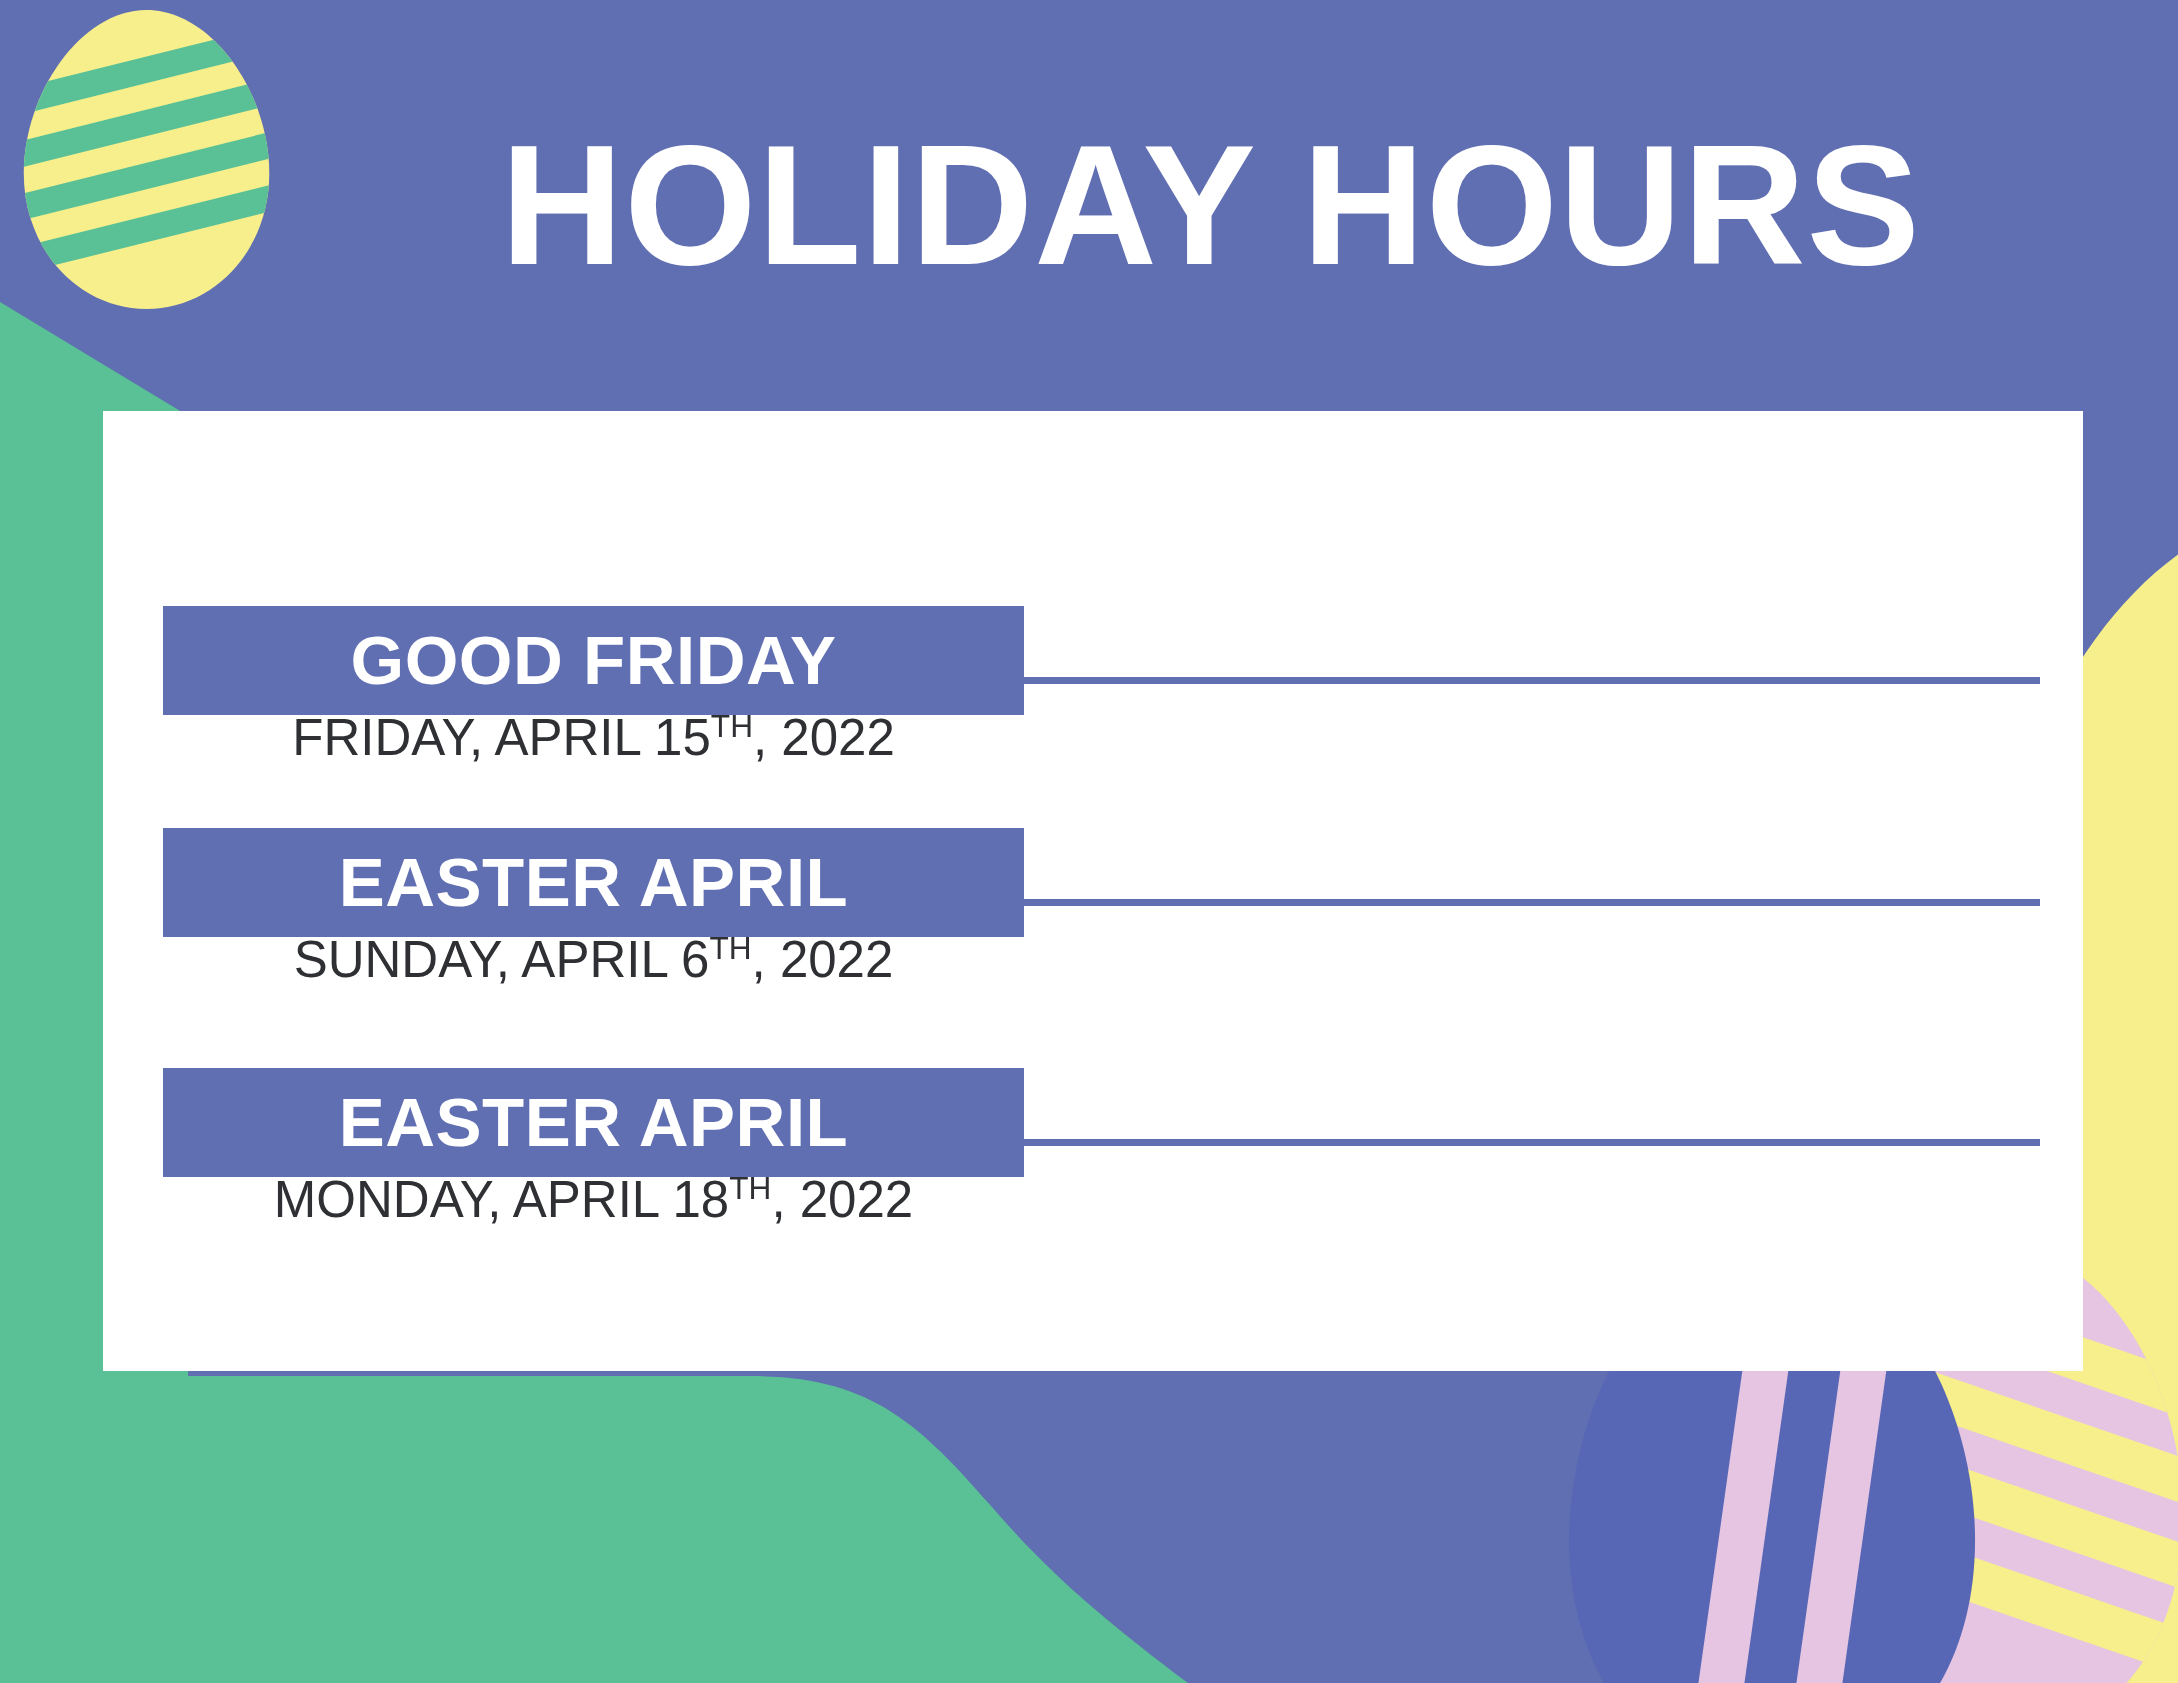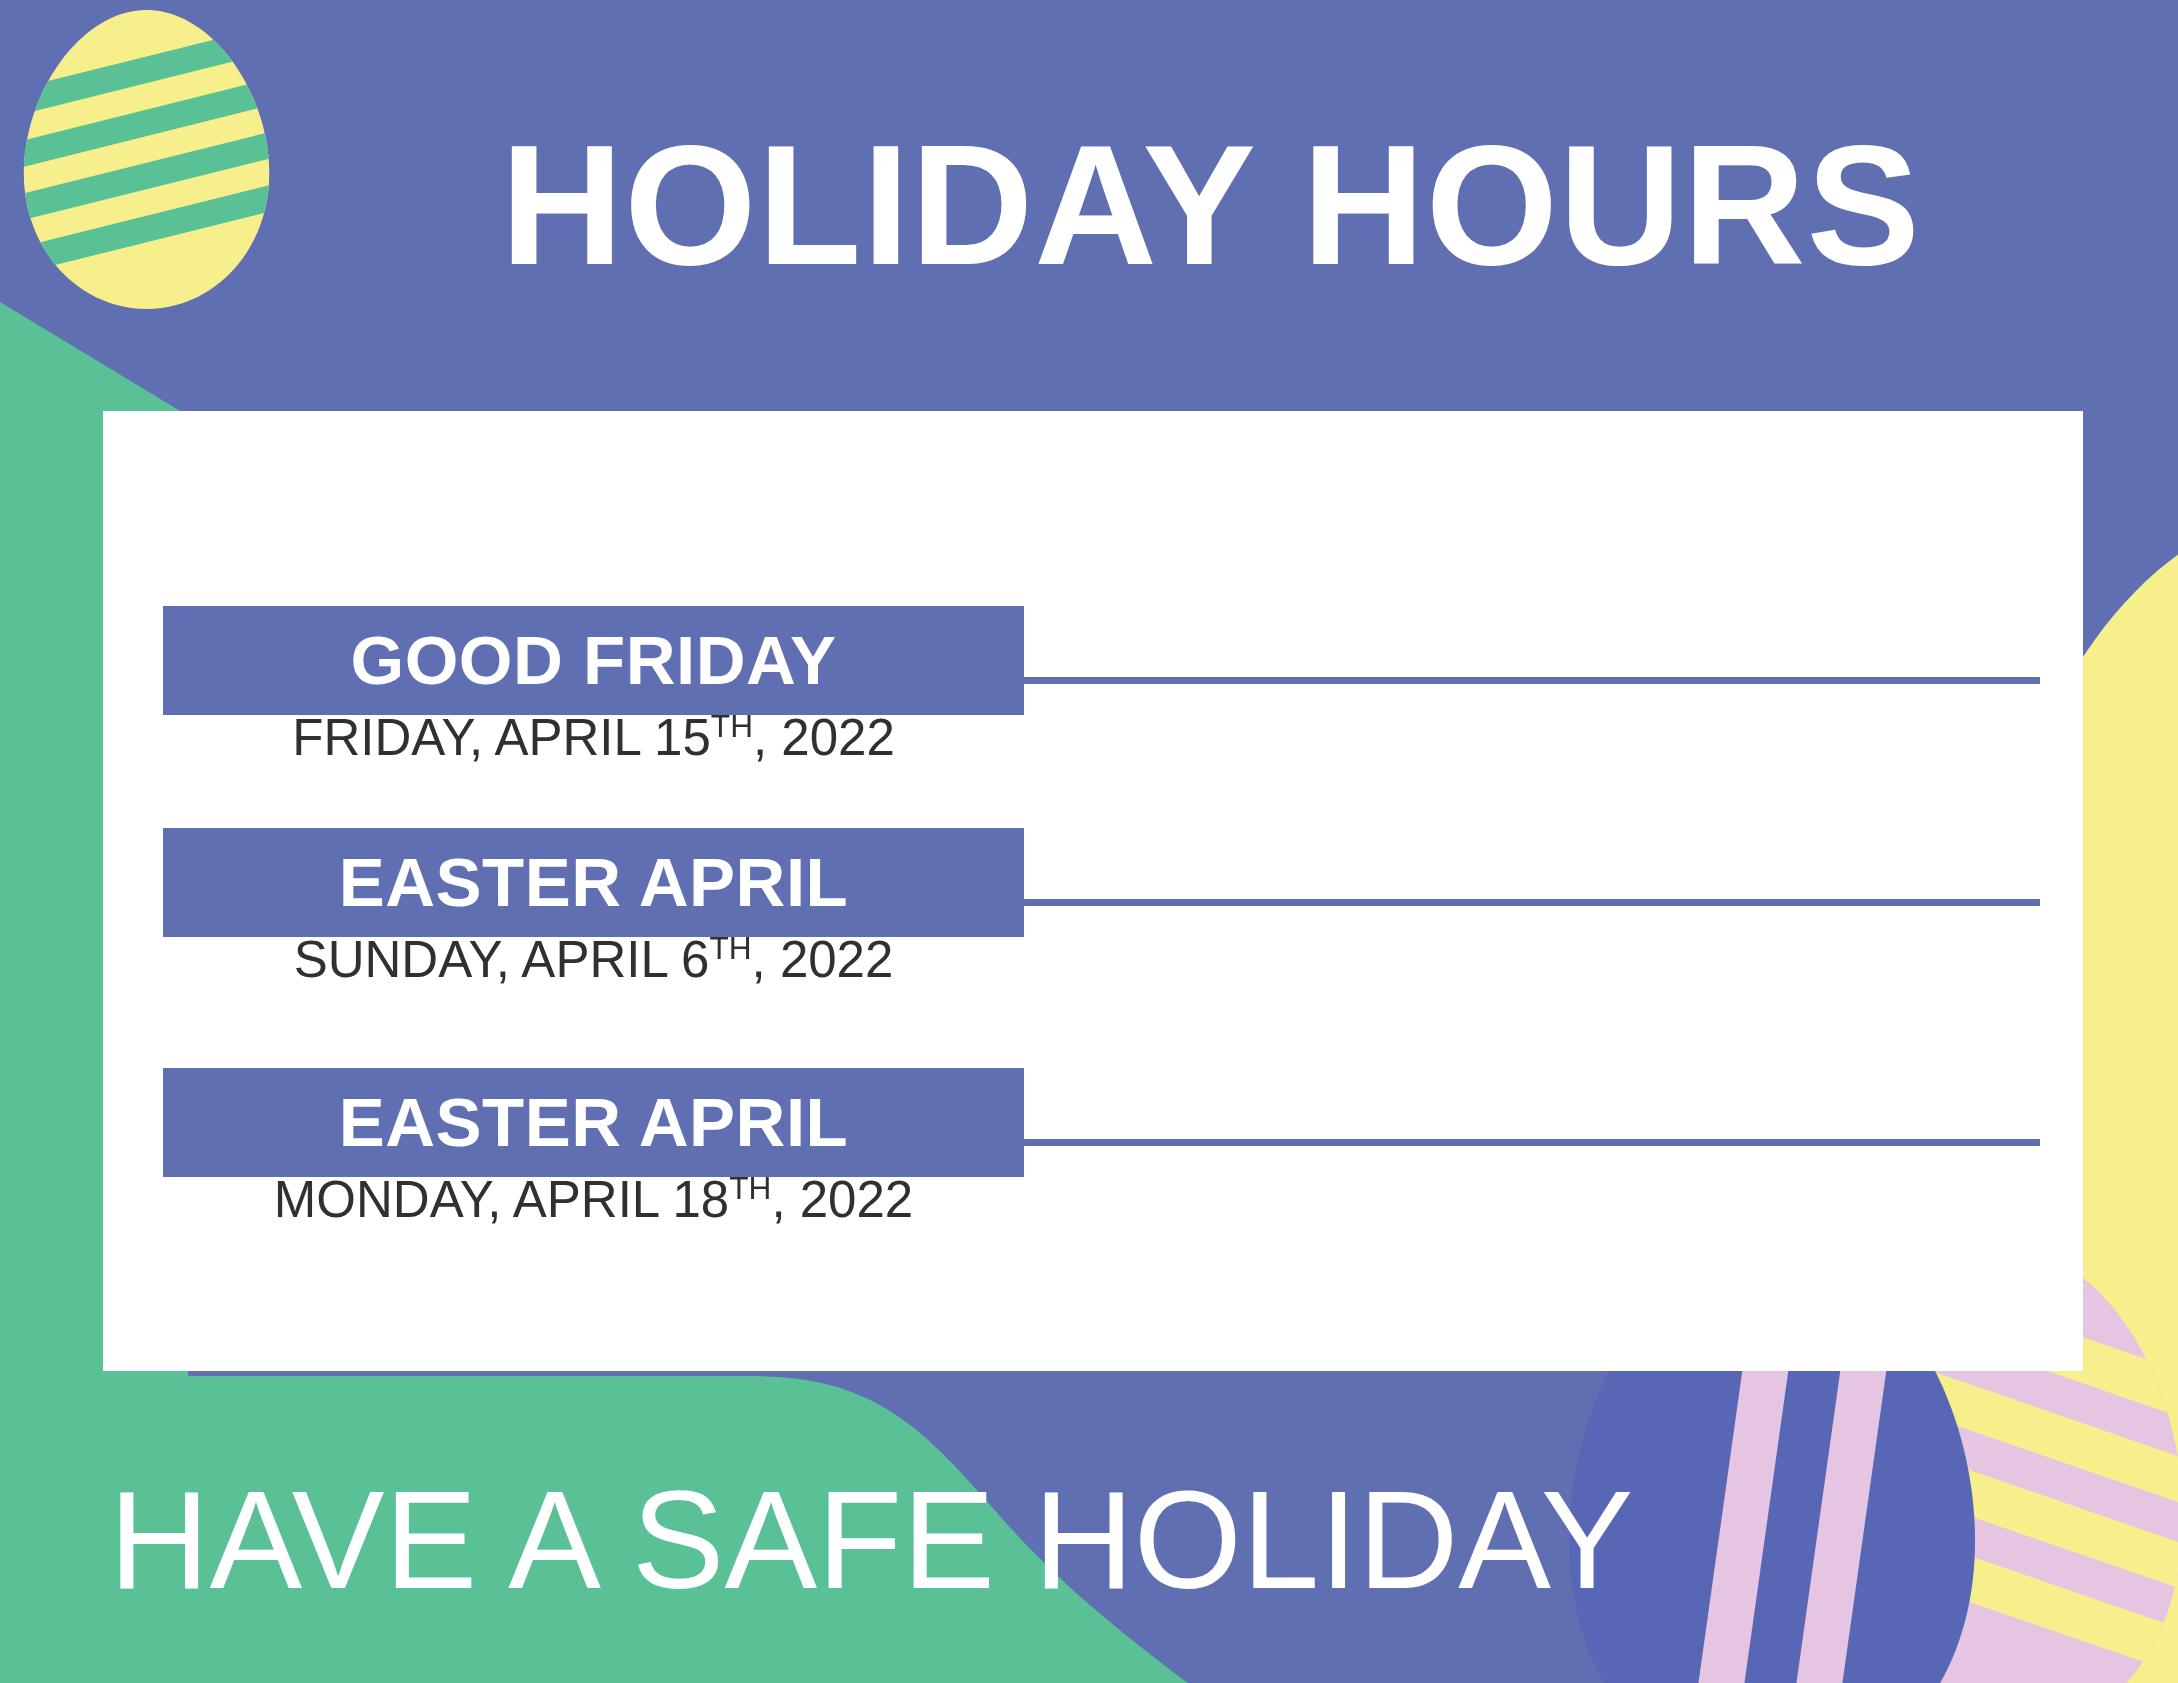--- a/index.html
+++ b/index.html
@@ -245,16 +245,15 @@
     <div class="row" style="top:1036px;">
       <div class="row-bar">
         <span class="row-bar-label">EASTER APRIL</span>
       </div>
       <div class="row-rule"></div>
       <div class="row-date"><span>MONDAY, APRIL 18</span><sup>TH</sup><span>, 2022</span></div>
     </div>
 
   </div>
 
-  <div class="footer-message">HAVE A SAFE HOLIDAY</div>
 
 </div>
 
 
 </body></html>

